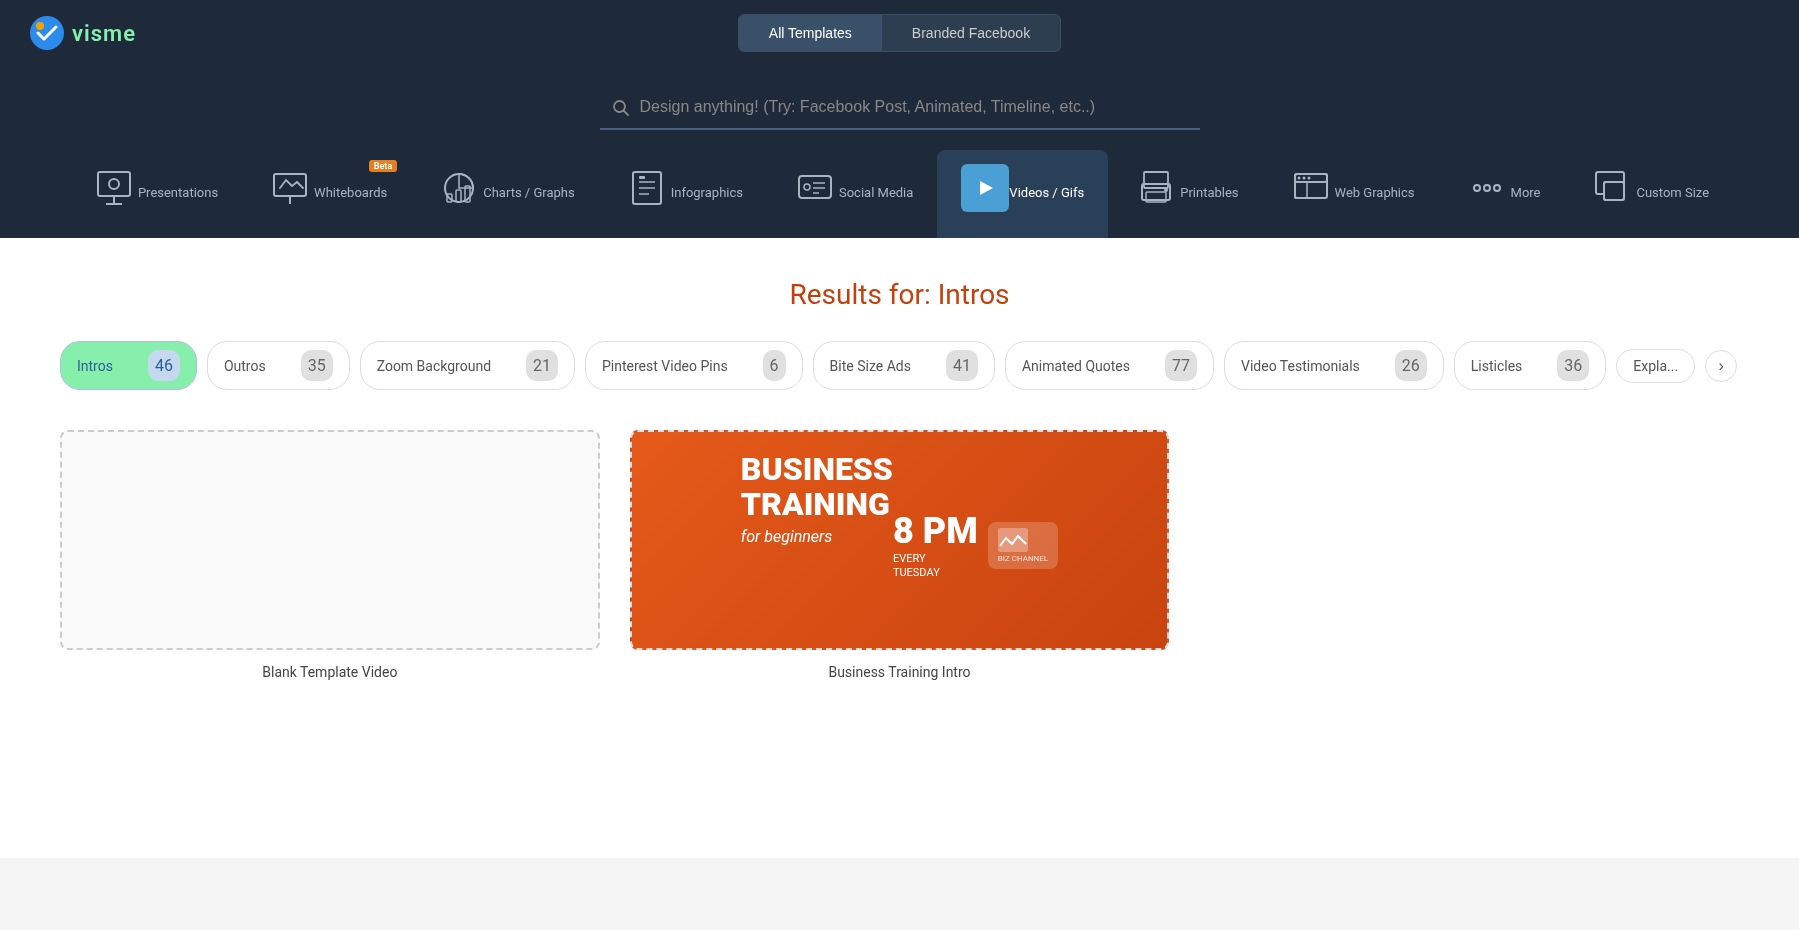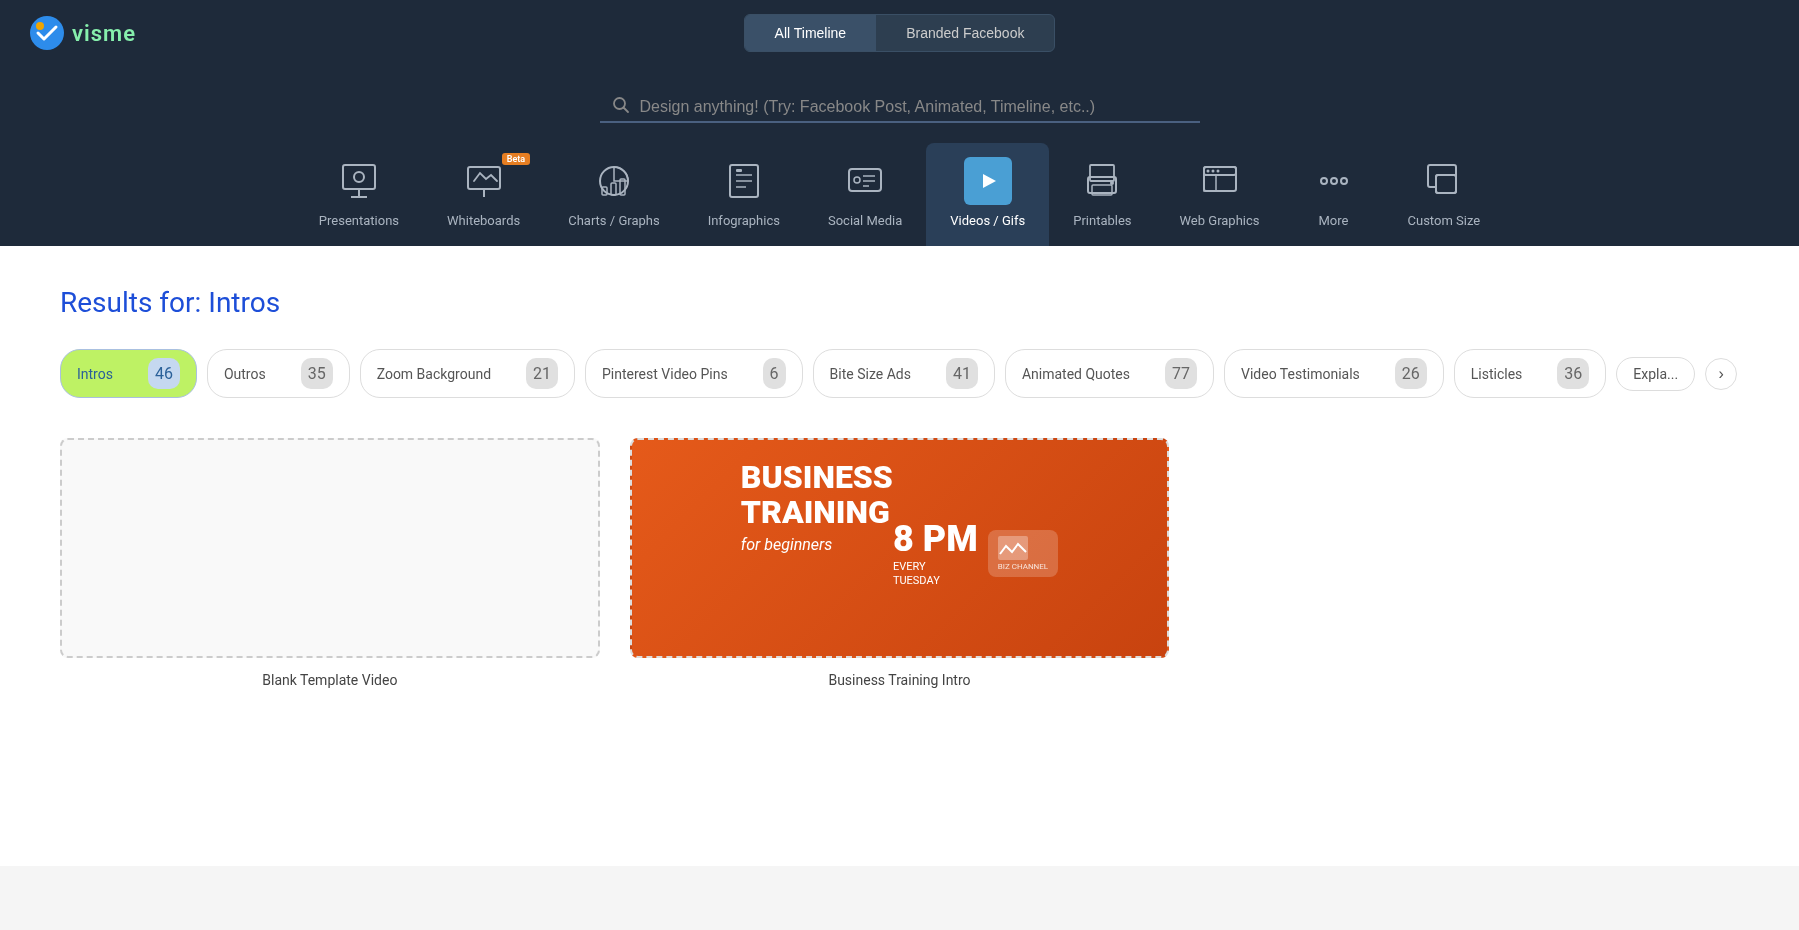--- a/index.html
+++ b/index.html
@@ -78,21 +78,21 @@
     .search-icon-svg {
       position: absolute;
       left: 12px;
       top: 50%;
       transform: translateY(-50%);
       color: #aaa;
     }
 
     .search-input {
       width: 100%;
-      padding: 12px 16px 5px 40px;
+      padding: 12px 16px 12px 40px;
       background: transparent;
       border: none;
       border-bottom: 2px solid #4a6080;
       color: #ccc;
       font-size: 16px;
       outline: none;
     }
 
     .search-input::placeholder {
       color: #888;
@@ -102,21 +102,20 @@
     .category-nav {
       display: flex;
       justify-content: center;
       gap: 0;
       padding: 0 10px 0;
       overflow-x: auto;
     }
 
     .cat-item {
       display: flex;
-      flex-direction: column;
       align-items: center;
       padding: 14px 24px 18px;
       color: #aab4c0;
       cursor: pointer;
       border-radius: 8px;
       transition: background 0.2s;
       min-width: 100px;
       position: relative;
     }
 
@@ -160,24 +159,24 @@
     }
 
     
     .main-content {
       padding: 40px 60px 40px;
       background: #ffffff;
       min-height: calc(100vh - 310px);
     }
 
     .results-title {
-      text-align: left;
+      text-align: center;
       font-size: 28px;
       font-weight: 400;
-      color: #1d4ed8;
+      color: #c2410c;
       margin-bottom: 30px;
     }
 
     
     .filter-row {
       display: flex;
       align-items: center;
       gap: 10px;
       margin-bottom: 35px;
       overflow-x: auto;
@@ -193,21 +192,21 @@
       border: 1px solid #ddd;
       background: #fff;
       cursor: pointer;
       white-space: nowrap;
       font-size: 14px;
       color: #555;
       transition: background 0.2s;
     }
 
     .filter-tag.active {
-      background: #bef264;
+      background: #86efac;
       border-color: #aac0e0;
       color: #2a6099;
     }
 
     .filter-count {
       background: #e0e0e0;
       border-radius: 10px;
       padding: 6px 7px;
       font-size: 16px;
       color: #666;
@@ -339,21 +338,21 @@
       <svg class="logo-icon" viewBox="0 0 34 34" xmlns="http://www.w3.org/2000/svg">
         <circle cx="17" cy="17" r="17" fill="#2d8ceb"></circle>
         <path d="M8 17 L14 23 L26 11" stroke="white" stroke-width="3" fill="none" stroke-linecap="round" stroke-linejoin="round"></path>
         <circle cx="10" cy="10" r="4" fill="#f0a500"></circle>
         <path d="M6 10 Q10 6 14 10" fill="#f0a500"></path>
       </svg>
       <span class="logo-text">visme</span>
     </div>
 
     <div class="tab-switcher">
-      <button class="tab-btn active">All Timeline</button>
+      <button class="tab-btn active">All Templates</button>
       <button class="tab-btn">Branded Facebook</button>
     </div>
   </div>
 
   <div class="search-area">
     <div class="search-wrapper">
       <span class="search-icon-svg">
         <svg width="18" height="18" viewBox="0 0 18 18" fill="none">
           <circle cx="7.5" cy="7.5" r="5.5" stroke="#888" stroke-width="1.8"></circle>
           <line x1="11.5" y1="11.5" x2="16" y2="16" stroke="#888" stroke-width="1.8" stroke-linecap="round"></line>

